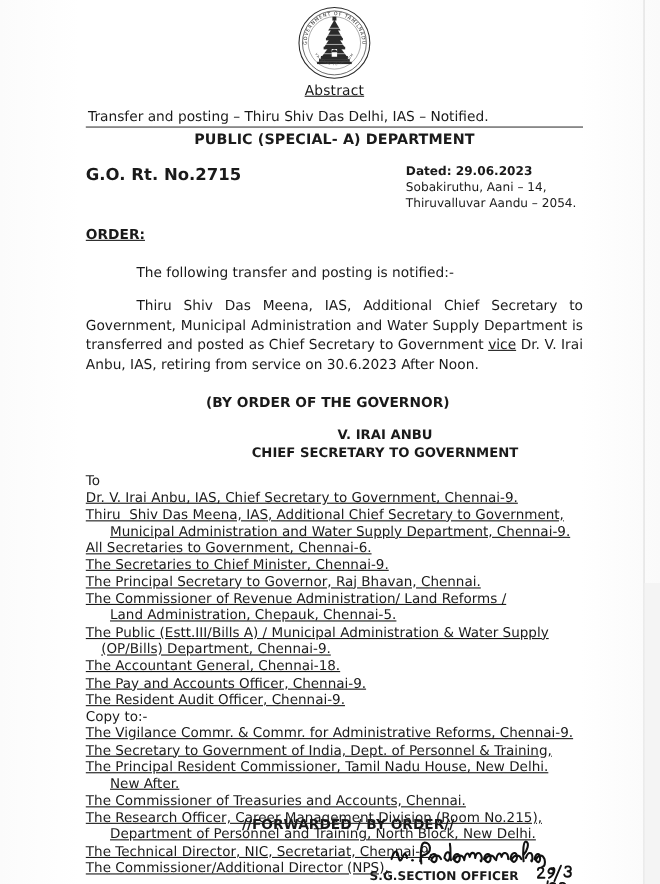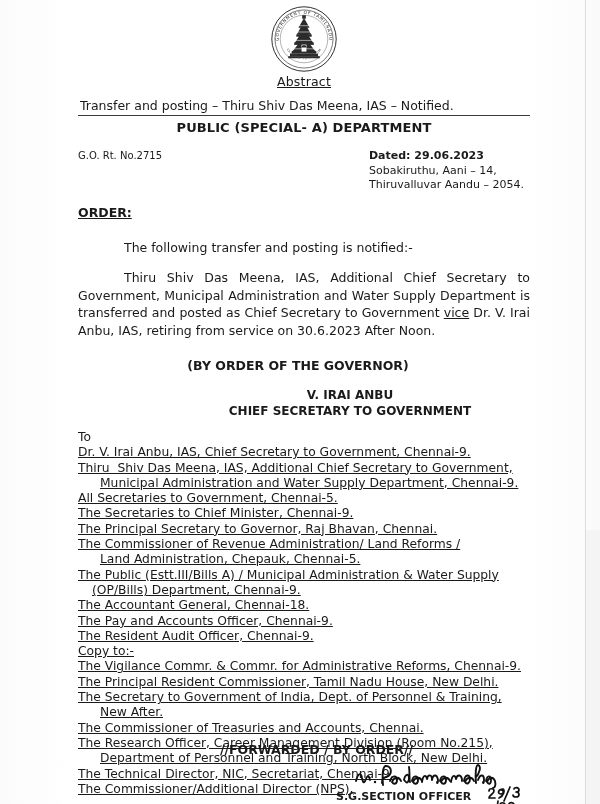--- a/index.html
+++ b/index.html
@@ -85,22 +85,22 @@
   }
 
   
   .go-row {
     display: flex;
     align-items: flex-start;
     justify-content: space-between;
     margin-bottom: 12px;
   }
   .go-no {
-    font-weight: normal;
-    font-size: 10px;
+    font-weight: bold;
+    font-size: 15px;
     padding-top: 1px;
   }
   .date-block {
     font-size: 11px;
     line-height: 1.33;
     text-align: left;
     padding-right: 6px;
   }
   .date-block .d1 { font-weight: bold; }
 
@@ -145,21 +145,20 @@
   
   .dist {
     font-size: 12.3px;
     line-height: 1.245;
   }
   .dist .to-label { margin-bottom: 0px; }
   .dist .item { white-space: pre-wrap; text-decoration: underline; }
   .dist .cont { padding-left: 22px; }
   .dist .cont-sm { padding-left: 14px; }
   .dist .copy-to {
-    text-decoration: underline;
     display: inline-block;
   }
 
   
   .footer {
     position: absolute;
     left: 0; top: 742px;
     width: 585px;
   }
   .forwarded {
@@ -235,21 +234,21 @@
         <text font-family="DejaVu Sans, sans-serif" font-size="6.2" fill="#2b2b2b" letter-spacing="1.1">
           <textPath href="#arcTop" startOffset="50%" text-anchor="middle">GOVERNMENT OF TAMILNADU</textPath>
         </text>
         <text font-family="DejaVu Sans, sans-serif" font-size="4.4" fill="#4a4a4a" letter-spacing="0.9">
           <textPath href="#arcBot" startOffset="50%" text-anchor="middle">VAAYMAI YE VELLUM</textPath>
         </text>
       </svg>
     </div>
 
     <div class="abstract-title">Abstract</div>
-    <div class="subject-line">Transfer and posting  –  Thiru Shiv Das Meena, IAS – Notified.</div>
+    <div class="subject-line">Transfer and posting  –  Thiru Shiv Das Delhi, IAS – Notified.</div>
     <hr class="rule">
     <div class="dept-line">PUBLIC (SPECIAL- A) DEPARTMENT</div>
 
     <div class="go-row">
       <div class="go-no">G.O. Rt. No.2715</div>
       <div class="date-block">
         <div class="d1">Dated:  29.06.2023</div>
         <div>Sobakiruthu, Aani – 14,</div>
         <div>Thiruvalluvar Aandu – 2054.</div>
       </div>
@@ -266,36 +265,36 @@
     <div class="sign-block">
       <div>V. IRAI ANBU</div>
       <div>CHIEF SECRETARY TO GOVERNMENT</div>
     </div>
 
     <div class="dist">
       <div class="to-label">To</div>
       <div class="item">Dr. V. Irai Anbu, IAS, Chief Secretary to Government, Chennai-9.</div>
       <div class="item">Thiru  Shiv Das Meena, IAS, Additional Chief Secretary to Government,</div>
       <div class="item cont">Municipal Administration and Water Supply Department, Chennai-9.</div>
-      <div class="item">All Secretaries to Government, Chennai-5.</div>
+      <div class="item">All Secretaries to Government, Chennai-6.</div>
       <div class="item">The Secretaries to Chief Minister, Chennai-9.</div>
       <div class="item">The Principal Secretary to Governor, Raj Bhavan, Chennai.</div>
       <div class="item">The Commissioner of Revenue Administration/ Land Reforms /</div>
       <div class="item cont">Land Administration, Chepauk, Chennai-5.</div>
       <div class="item">The Public (Estt.III/Bills A) / Municipal Administration &amp; Water Supply</div>
       <div class="item cont-sm">(OP/Bills) Department, Chennai-9.</div>
       <div class="item">The Accountant General, Chennai-18.</div>
       <div class="item">The Pay and Accounts Officer, Chennai-9.</div>
       <div class="item">The Resident Audit Officer, Chennai-9.</div>
 
       <div><span class="copy-to">Copy to:-</span></div>
 
       <div class="item">The Vigilance Commr. &amp; Commr. for Administrative Reforms, Chennai-9.</div>
+      <div class="item">The Secretary to Government of India, Dept. of Personnel &amp; Training,</div>
       <div class="item">The Principal Resident Commissioner, Tamil Nadu House, New Delhi.</div>
-      <div class="item">The Secretary to Government of India, Dept. of Personnel &amp; Training,</div>
       <div class="item cont">New After.</div>
       <div class="item">The Commissioner of Treasuries and Accounts, Chennai.</div>
       <div class="item">The Research Officer, Career Management Division (Room No.215),</div>
       <div class="item cont">Department of Personnel and Training, North Block, New Delhi.</div>
       <div class="item">The Technical Director, NIC, Secretariat, Chennai-9.</div>
       <div class="item">The Commissioner/Additional Director (NPS),</div>
 
     </div>
 
   </div>

